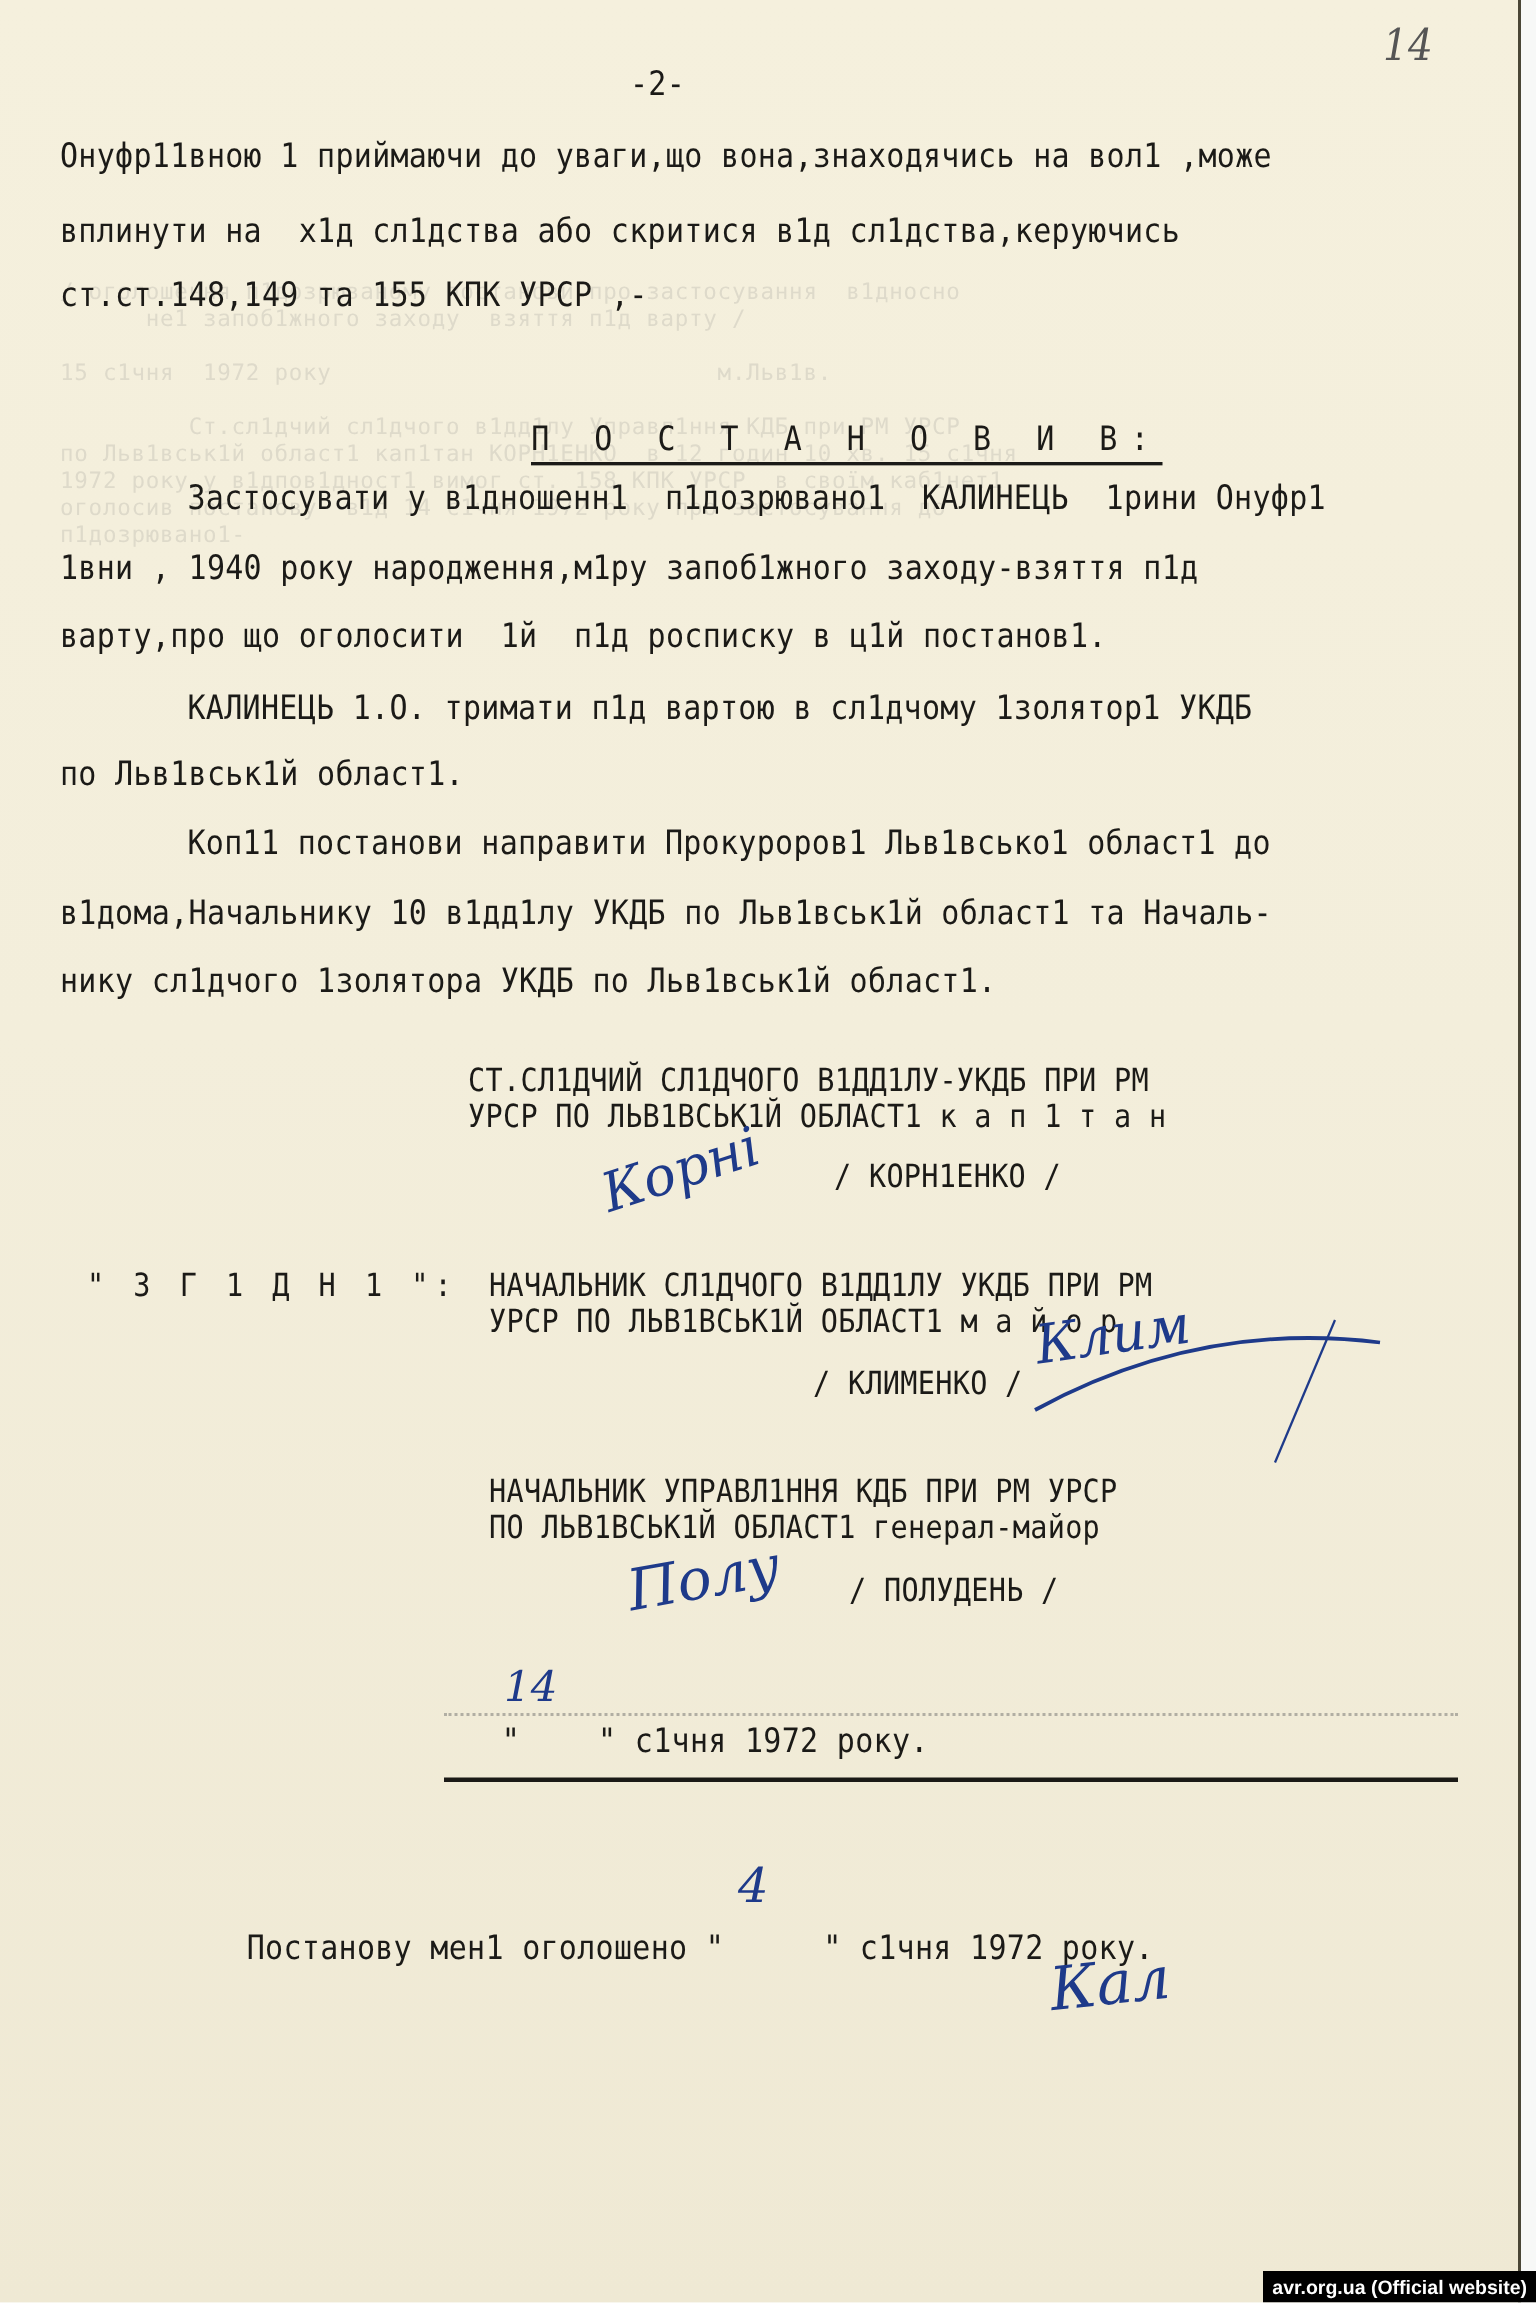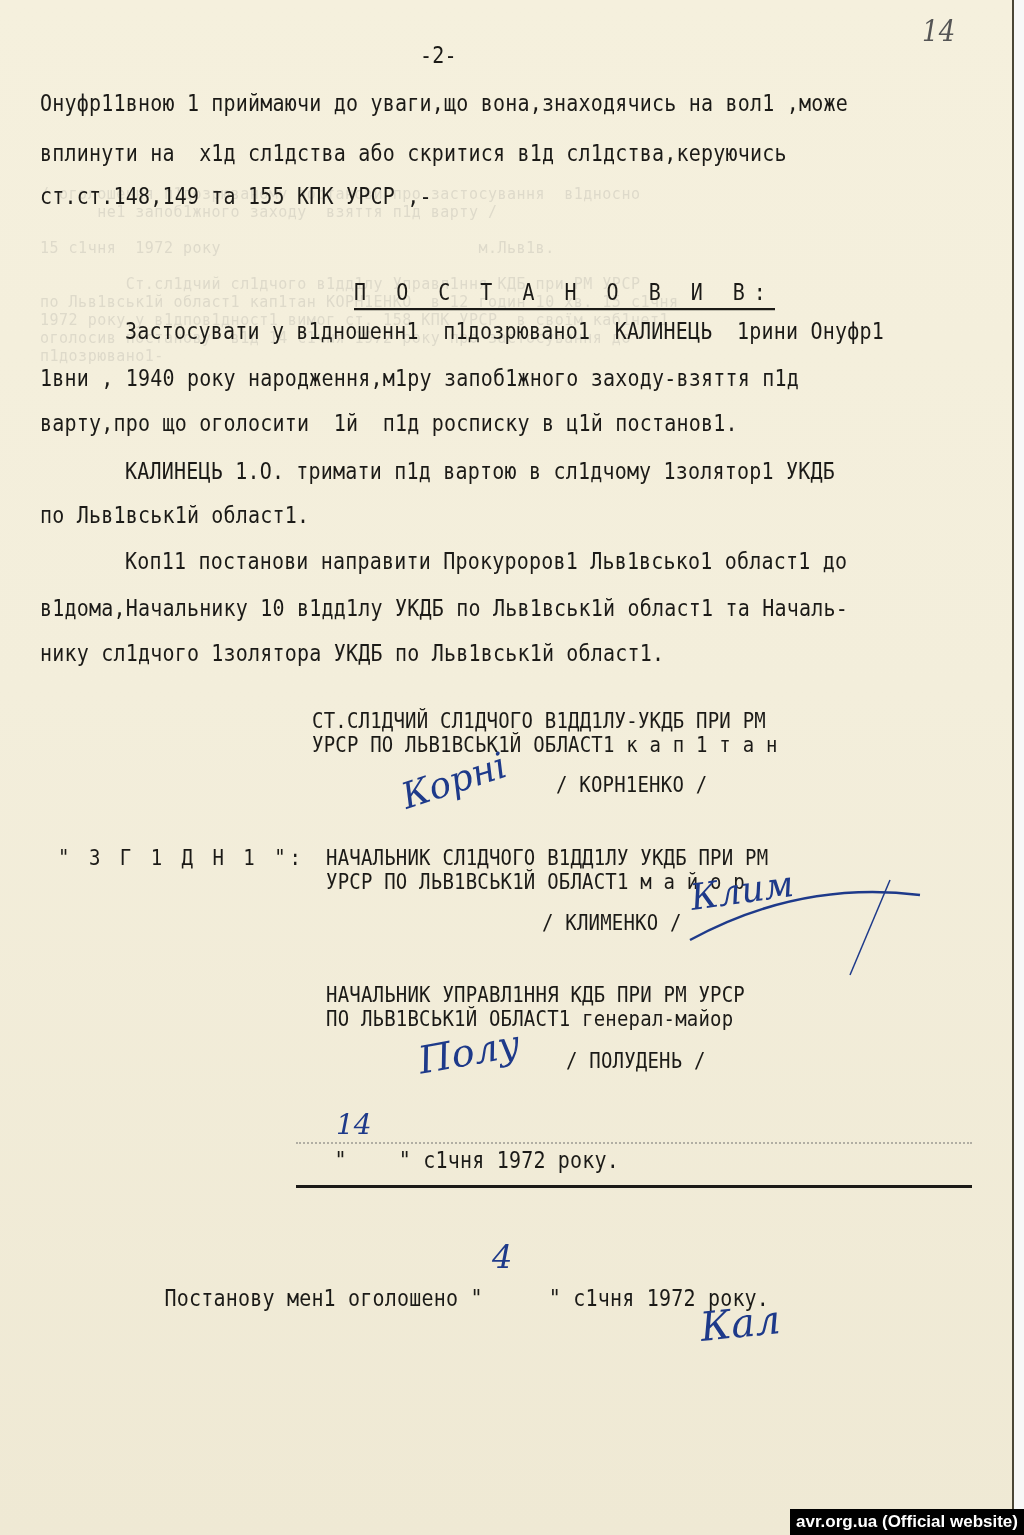--- a/index.html
+++ b/index.html
@@ -39,21 +39,21 @@
     position: absolute; left: 296px; top: 1185px; width: 676px; height: 3px;
     background: #1b1a17;
   }
   .dots {
     position: absolute; left: 296px; top: 1142px; width: 676px; height: 0;
     border-top: 2px dotted rgba(100,100,100,0.45);
   }
   .sig { position: absolute; }
   .watermark {
     position: absolute; right: 0; bottom: 0; background: #000; color: #fff;
-    font-family: "Liberation Sans", sans-serif; font-size: 17px; font-weight: bold;
+    font-family: "Liberation Sans", sans-serif; font-size: 13px; font-weight: bold;
     padding: 3px 6px;
   }
 </style>
 </head>
 <body>
 
 <div class="paper"></div>
 <div class="edge-strip"></div>
 
 <div class="ghost" style="left:40px;top:185px;">/ оголошення п1дозрюваному постанови про застосування  в1дносно

